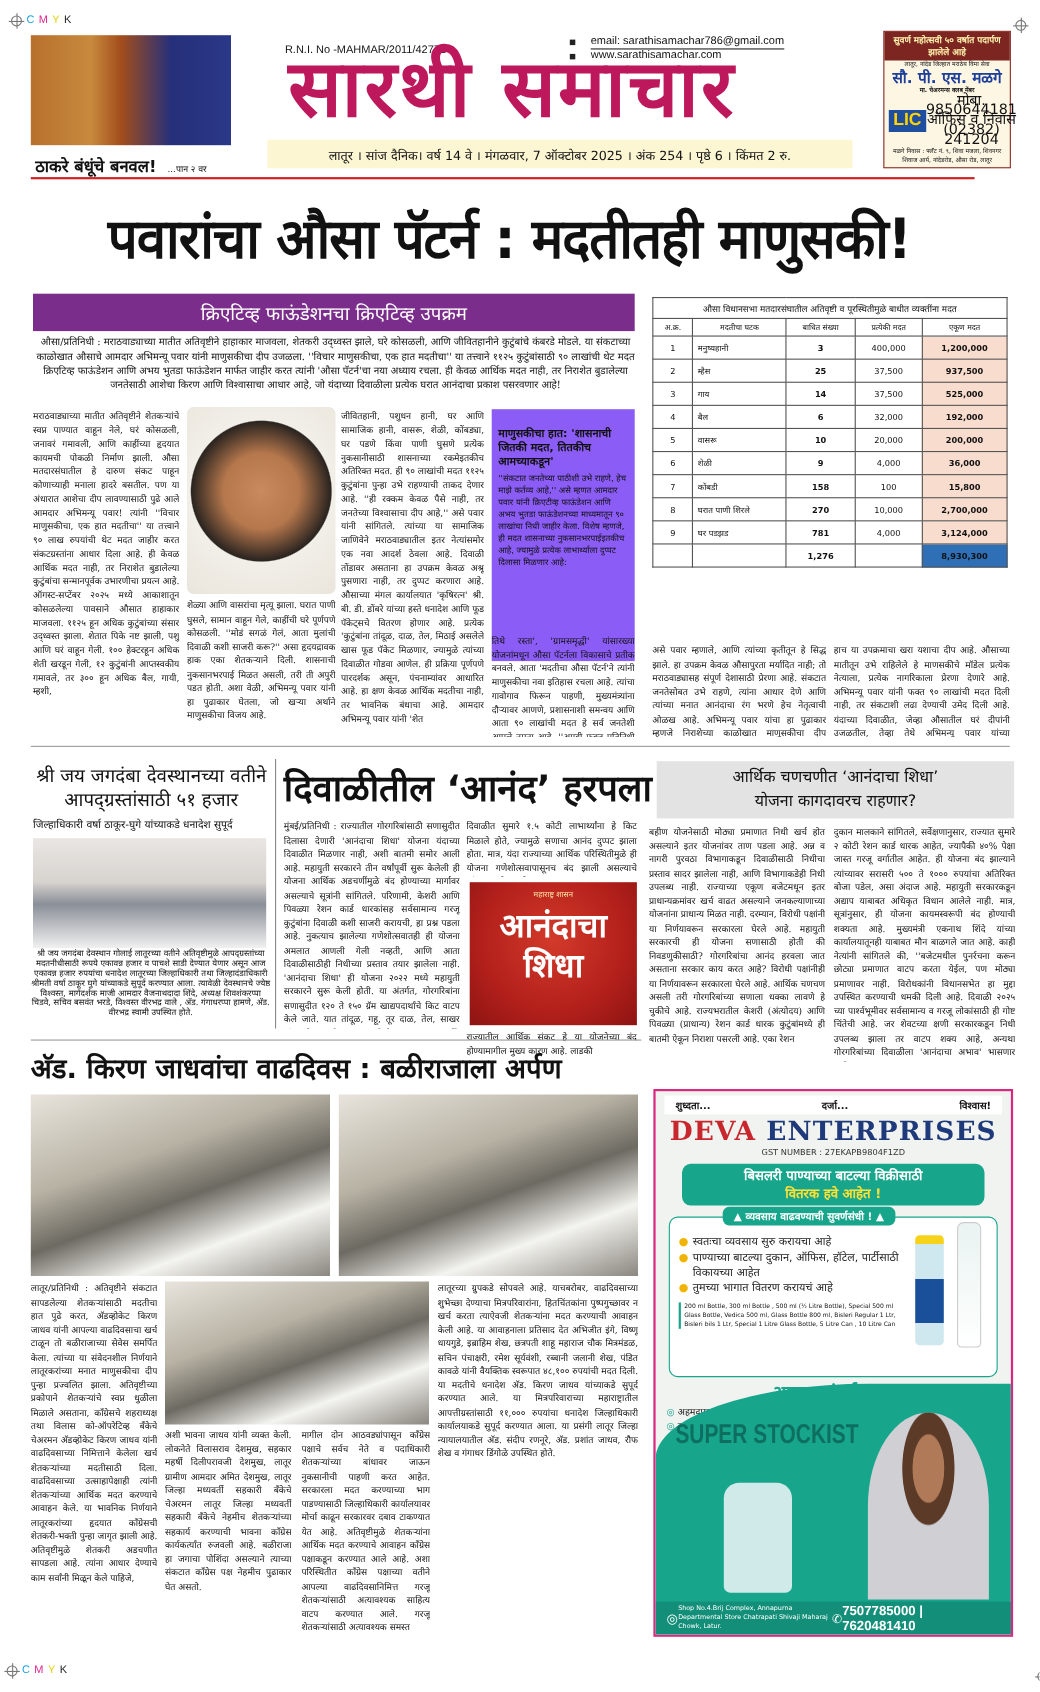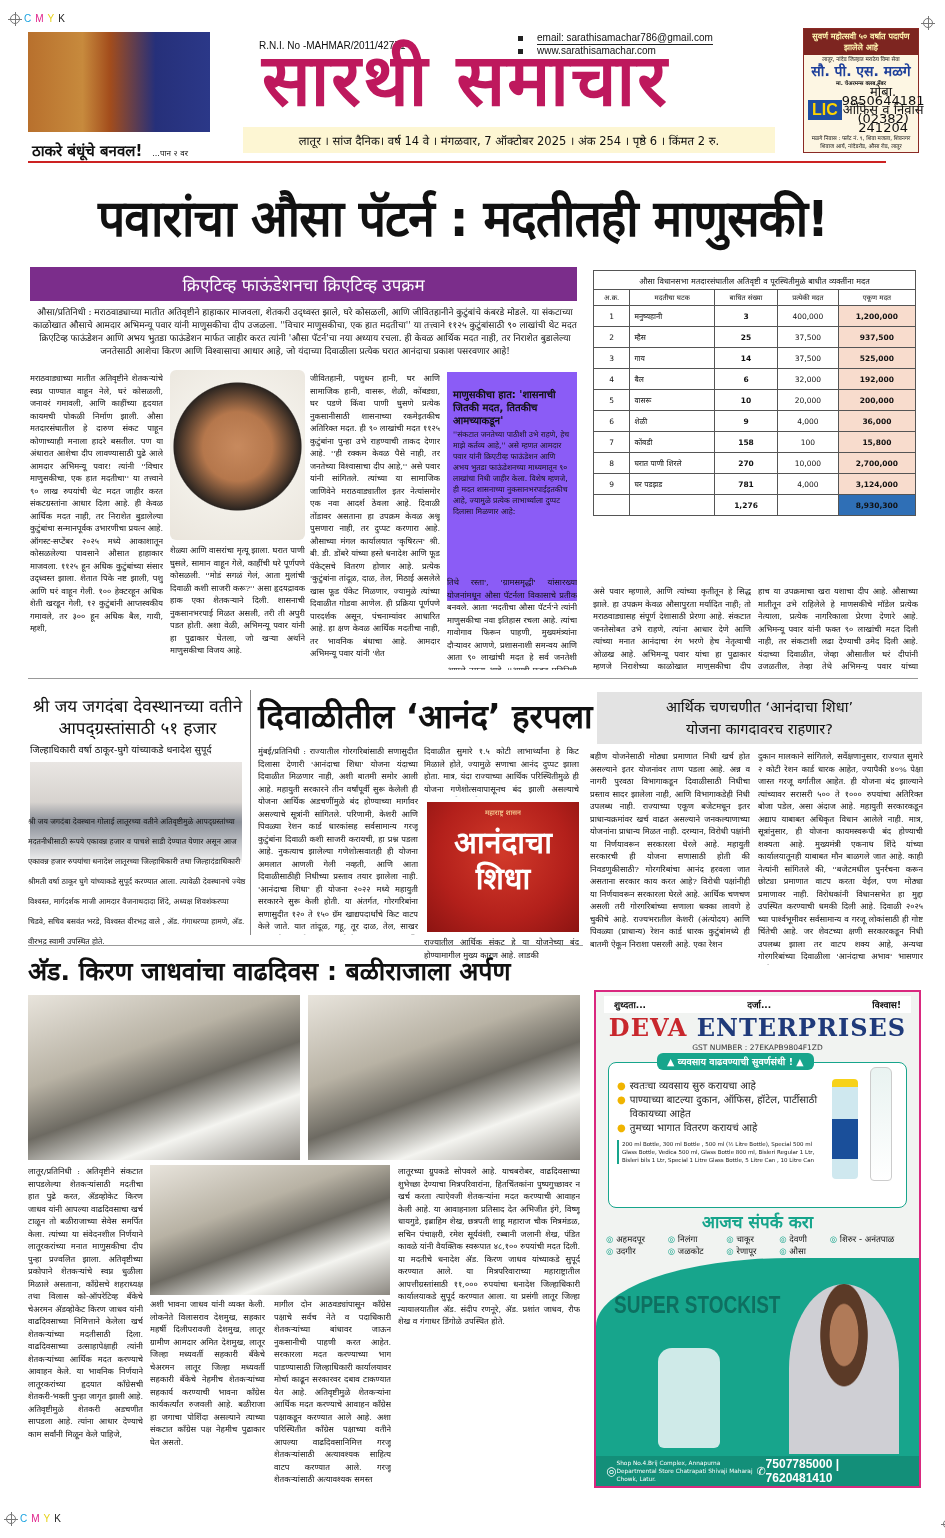--- a/index.html
+++ b/index.html
@@ -50,21 +50,21 @@
   .aid-table .reg { text-align:center; }
   .aid-table .tot { background:#f8dccd; text-align:center; font-weight:bold; }
   .aid-table .grand { background:#2f6fb6; text-align:center; font-weight:bold; color:#111; }
 
   .rule-grey { height:1px; background:#999; }
 
   
   .temple-head { left:20px; top:695px; width:235px; text-align:center; font-family:"DejaVu Sans",sans-serif; font-size:17px; line-height:22px; }
   .temple-sub { left:30px; top:743px; width:230px; font-family:"DejaVu Sans",sans-serif; font-size:9.5px; }
   .temple-photo { left:30px; top:762px; width:212px; height:100px; background: linear-gradient(180deg,#e9e6e3 0%,#d7d3cf 40%,#8a8f98 60%,#f1f1f1 100%); }
-  .temple-cap { left:28px; top:812px; width:218px; font-size:7.6px; line-height:20px; text-align:left; }
+  .temple-cap { left:28px; top:862px; width:218px; font-size:7.6px; line-height:9px; text-align:center; }
   .vrule { width:1px; background:#888; }
   .diwali-head { left:258px; top:695px; width:320px; font-family:"DejaVu Sans",sans-serif; font-weight:bold; font-size:33px; line-height:44px; white-space:nowrap; }
   .anand-img { left:427px; top:802px; width:152px; height:130px; background: radial-gradient(circle at 50% 40%, #d23a2a 0%, #b3201b 60%, #8c1412 100%); color:#fff; text-align:center; font-family:"DejaVu Sans",sans-serif; }
   .anand-img .gov { font-size:7px; padding-top:6px; color:#ffe9a6; }
   .anand-img .big { font-size:30px; font-weight:bold; line-height:36px; margin-top:8px; }
   .grey-head { left:597px; top:692px; width:325px; height:52px; background:#e3e3e3; font-family:"DejaVu Sans",sans-serif; font-size:14.5px; line-height:22px; text-align:center; padding-top:4px; }
 
   
   .kiran-head { left:28px; top:955px; width:552px; font-family:"DejaVu Sans",sans-serif; font-weight:bold; font-size:25px; line-height:34px; white-space:nowrap; }
   .photo { background: linear-gradient(160deg, #e8e4dc 0%, #b8b2a4 35%, #6d6a62 55%, #f4f4f0 75%, #8b8780 100%); }
@@ -303,20 +303,24 @@
   <div class="ad-tag">
     <span>शुध्दता...</span>
     <span>दर्जा...</span>
     <span>विश्वास!</span>
   </div>
   <div class="ad-brand">
     <span class="deva">DEVA</span>
     <span class="ent">ENTERPRISES</span>
   </div>
   <div class="ad-gst">GST NUMBER : 27EKAPB9804F1ZD</div>
+  <div class="ad-teal">
+    <div>बिसलरी पाण्याच्या बाटल्या विक्रीसाठी</div>
+    <div class="yel">वितरक हवे आहेत !</div>
+  </div>
   <div class="ad-box">
     <div class="ad-pill"><span>▲ </span><span>व्यवसाय वाढवण्याची सुवर्णसंधी !</span><span> ▲</span></div>
     <div id="ad-bullets" style="width:205px;">
         <div class="ad-bullet">
           <span class="dot">●</span>
           <span>स्वतःचा व्यवसाय सुरु करायचा आहे</span>
         </div>
         <div class="ad-bullet">
           <span class="dot">●</span>
           <span>पाण्याच्या बाटल्या दुकान, ऑफिस, हॉटेल, पार्टीसाठी विकायच्या आहेत</span>

